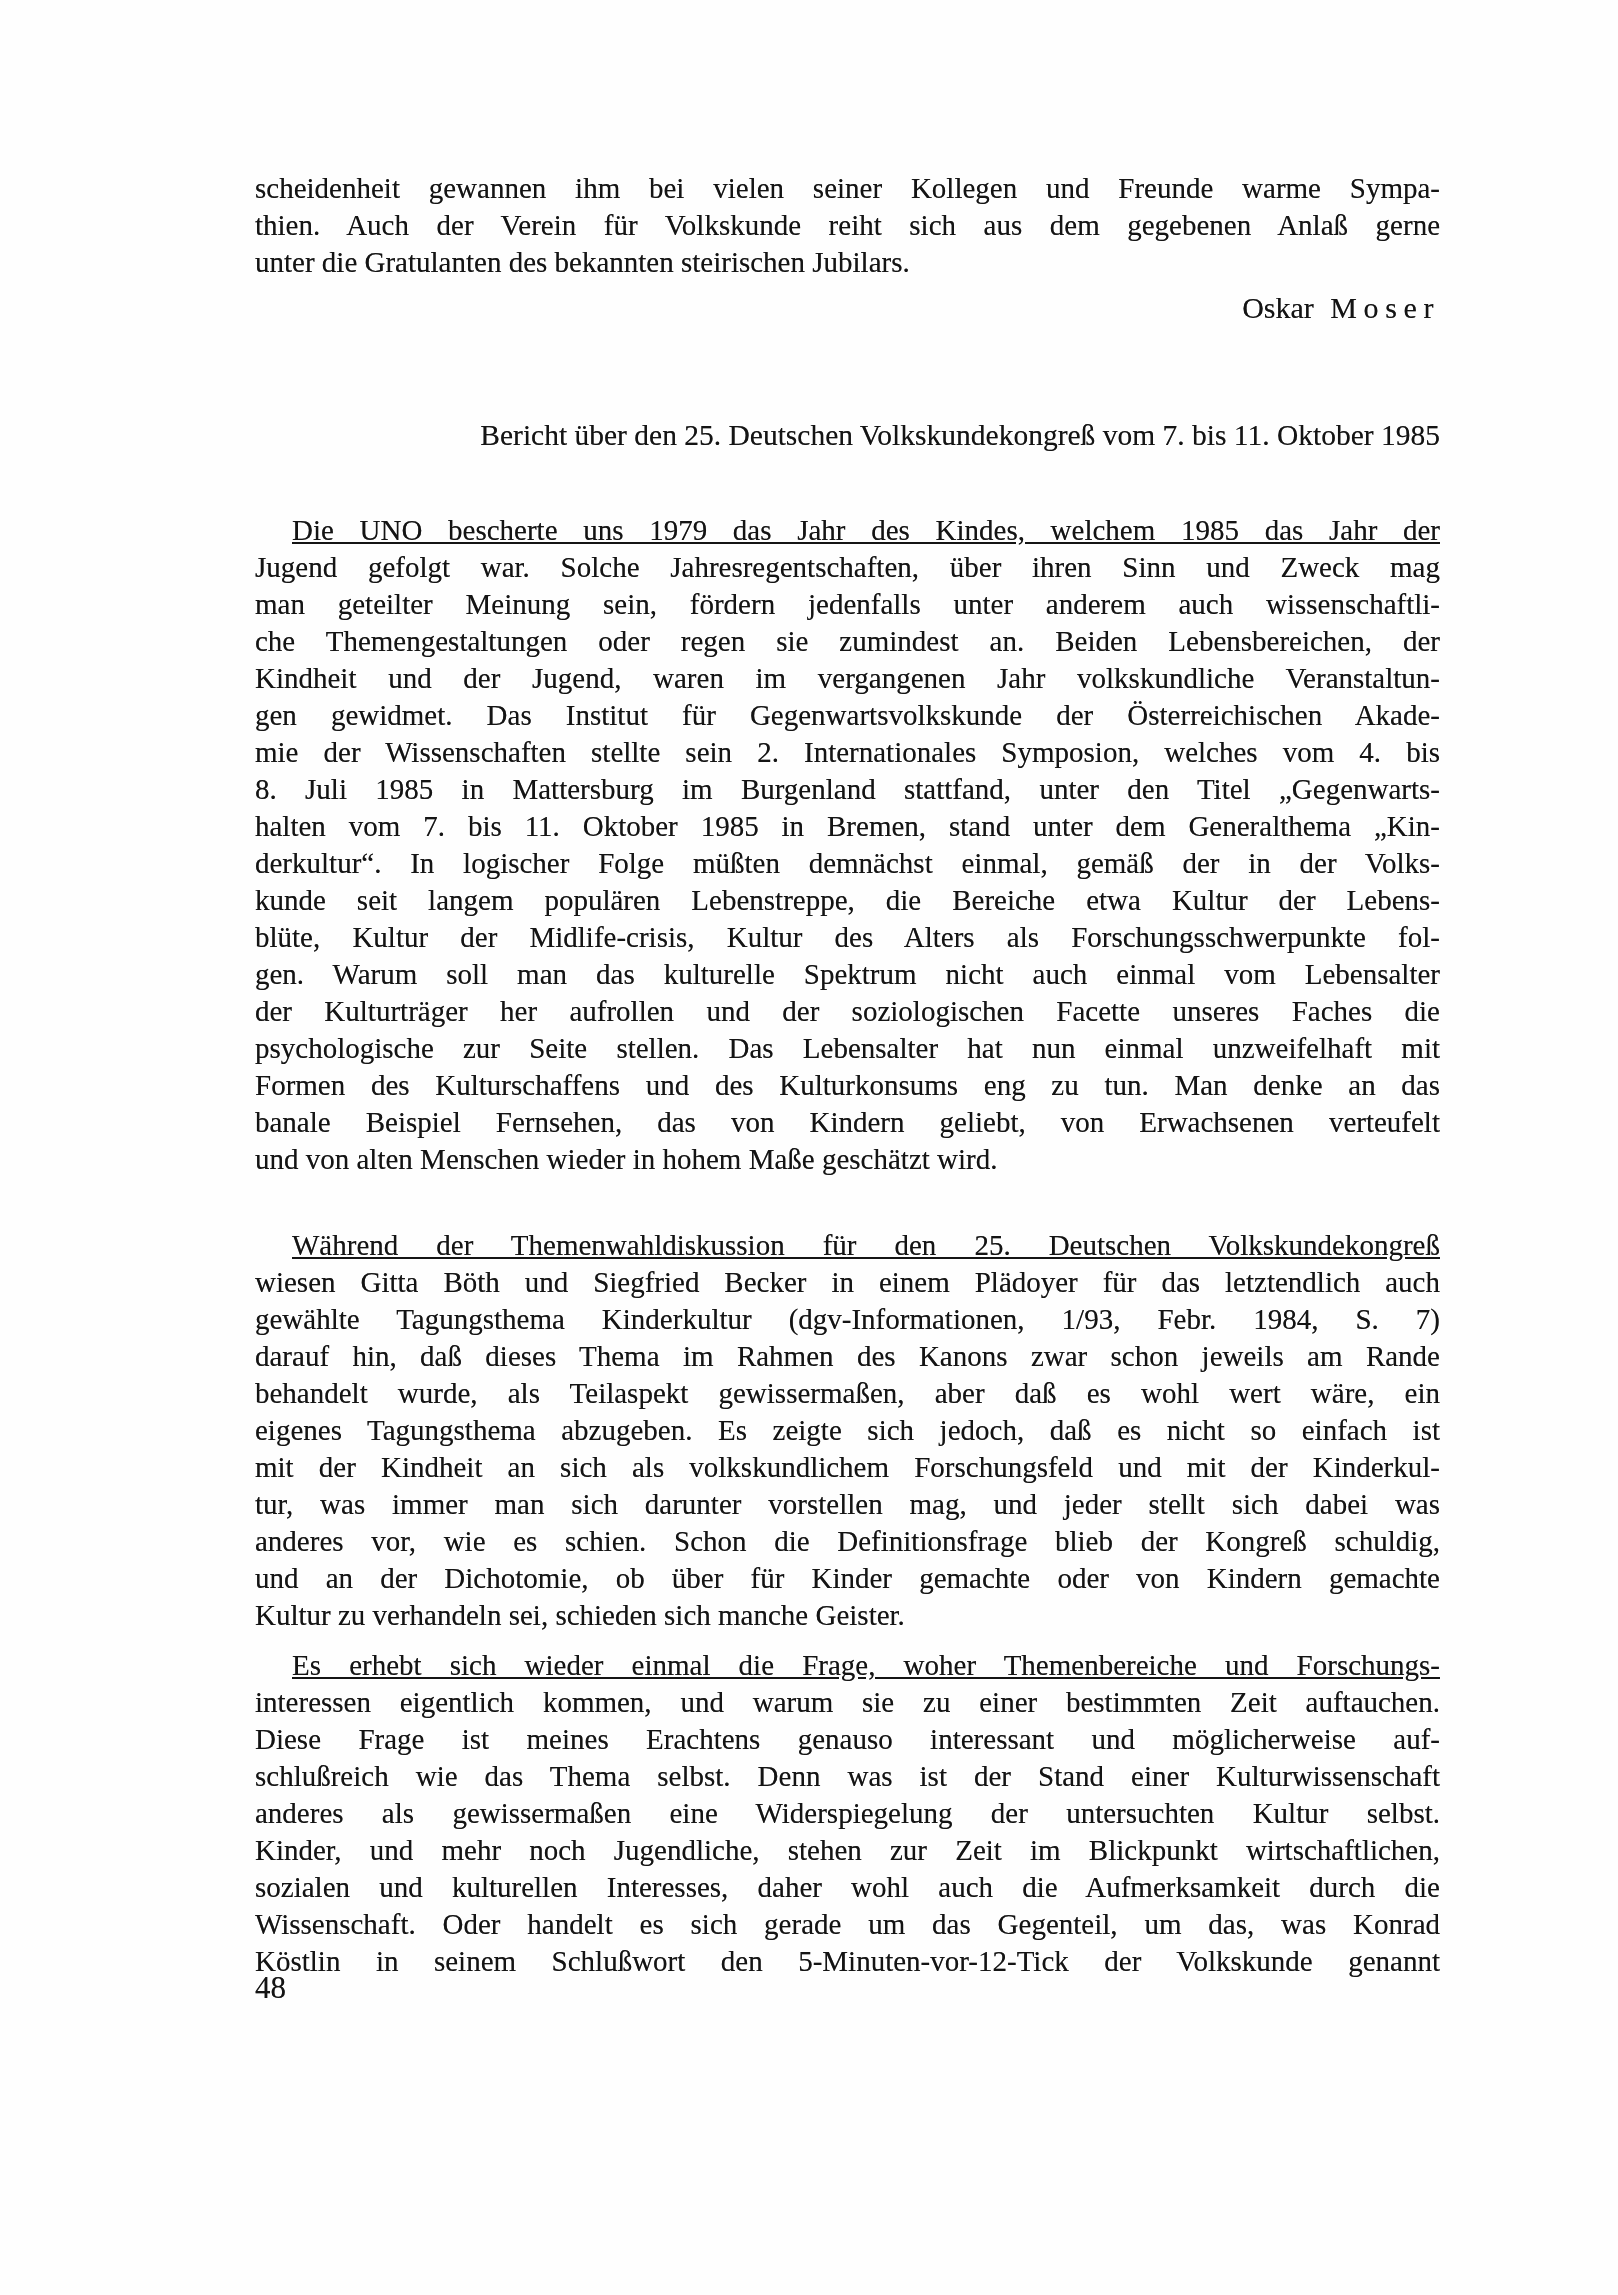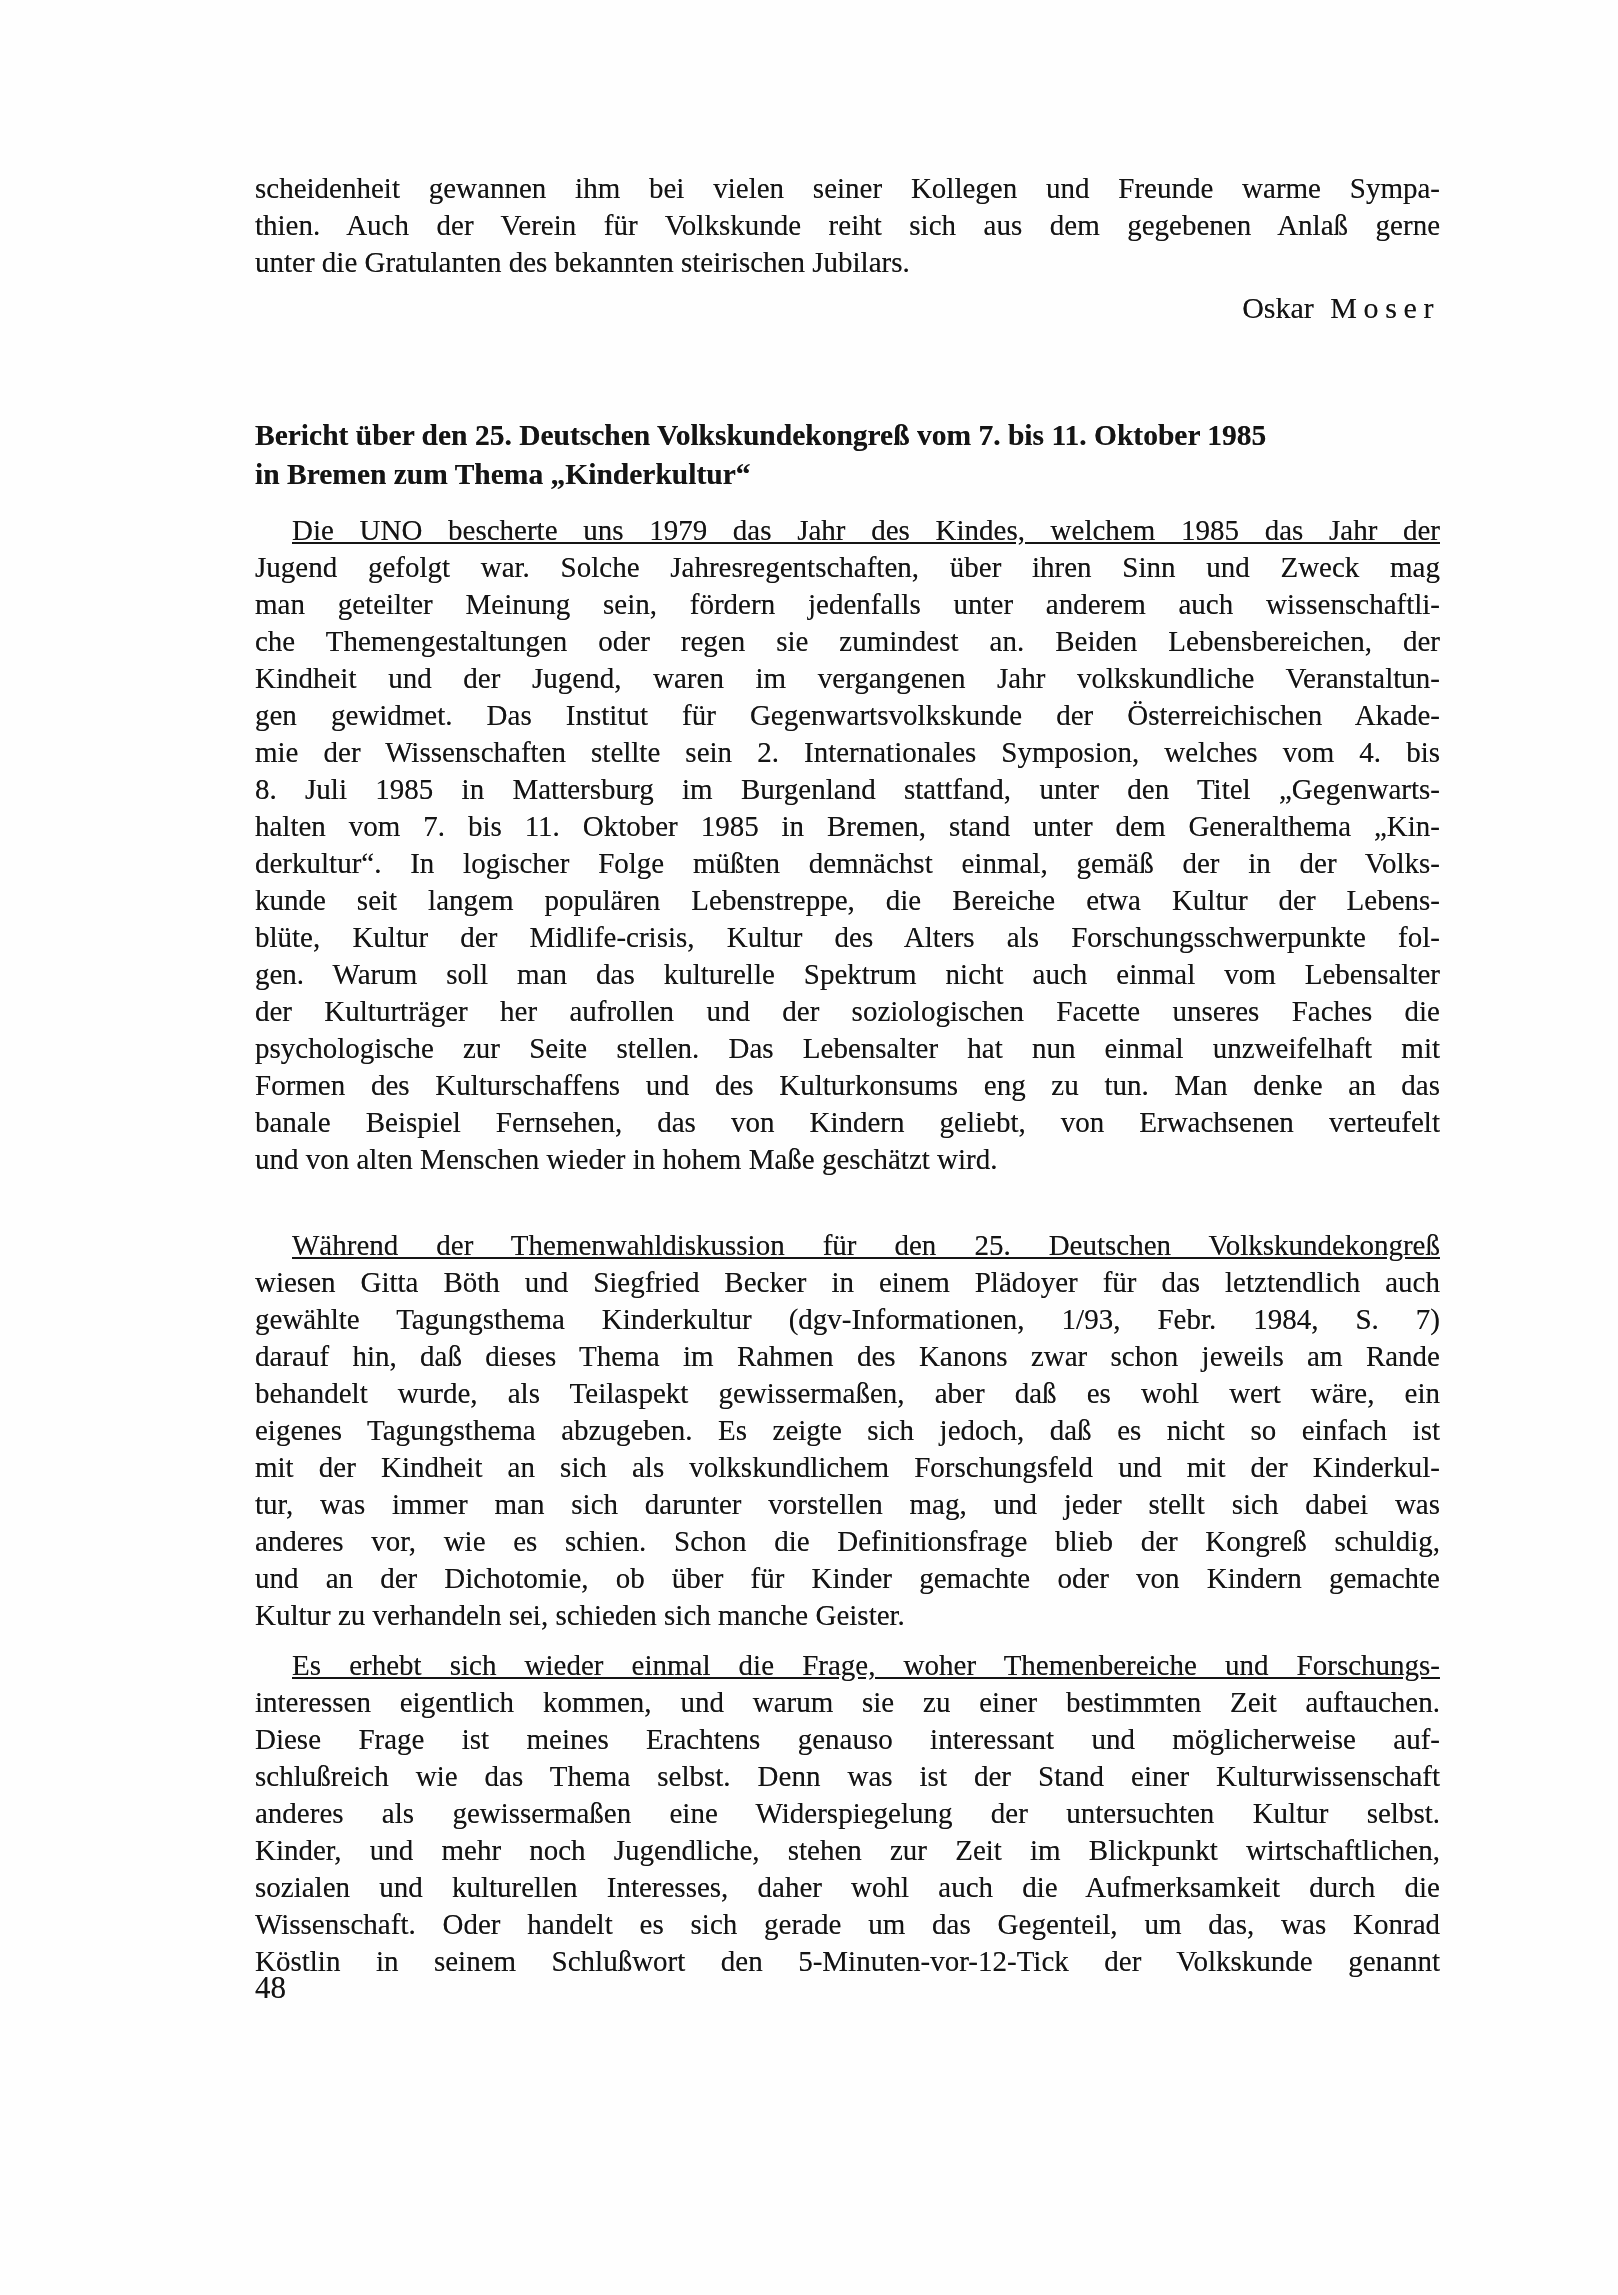--- a/index.html
+++ b/index.html
@@ -19,21 +19,21 @@
     width: 1185px;
   }
   .body-text { font-size: 29px; line-height: 37px; }
   .line { text-align: justify; text-align-last: justify; }
   .line.last { text-align: center; text-align-last: left; }
   .line.indent { text-indent: 37px; text-decoration: underline; }
 
   .intro       { top: 170px; }
   .signature   { top: 291px; font-size: 30px; text-align: right; }
   .signature .surname { letter-spacing: 0.22em; margin-left: 0.30em; }
-  .heading     { top: 416px; font-weight: bold; font-size: 29.5px; line-height: 39px; text-align: left; }
+  .heading     { top: 416px; font-weight: normal; font-size: 29.5px; line-height: 39px; text-align: right; }
   .para-1      { top: 512px; }
   .para-2      { top: 1227px; }
   .para-3      { top: 1647px; }
   .page-number { position: absolute; left: 255px; top: 1970px; font-size: 31px; }
 </style>
 </head>
 <body>
 
 <div class="block body-text intro">
     <div class="line">scheidenheit gewannen ihm bei vielen seiner Kollegen und Freunde warme Sympa-</div>
@@ -41,21 +41,20 @@
     <div class="line last">unter die Gratulanten des bekannten steirischen Jubilars.</div>
   </div>
 
 <div class="block signature">
   <span>Oskar</span>
   <span class="surname">Moser</span>
 </div>
 
 <div class="block heading">
   <div>Bericht über den 25. Deutschen Volkskundekongreß vom 7. bis 11. Oktober 1985</div>
-  <div>in Bremen zum Thema „Kinderkultur“</div>
 </div>
 
 <div class="block body-text para-1">
     <div class="line indent">Die UNO bescherte uns 1979 das Jahr des Kindes, welchem 1985 das Jahr der</div>
     <div class="line">Jugend gefolgt war. Solche Jahresregentschaften, über ihren Sinn und Zweck mag</div>
     <div class="line">man geteilter Meinung sein, fördern jedenfalls unter anderem auch wissenschaftli-</div>
     <div class="line">che Themengestaltungen oder regen sie zumindest an. Beiden Lebensbereichen, der</div>
     <div class="line">Kindheit und der Jugend, waren im vergangenen Jahr volkskundliche Veranstaltun-</div>
     <div class="line">gen gewidmet. Das Institut für Gegenwartsvolkskunde der Österreichischen Akade-</div>
     <div class="line">mie der Wissenschaften stellte sein 2. Internationales Symposion, welches vom 4. bis</div>

